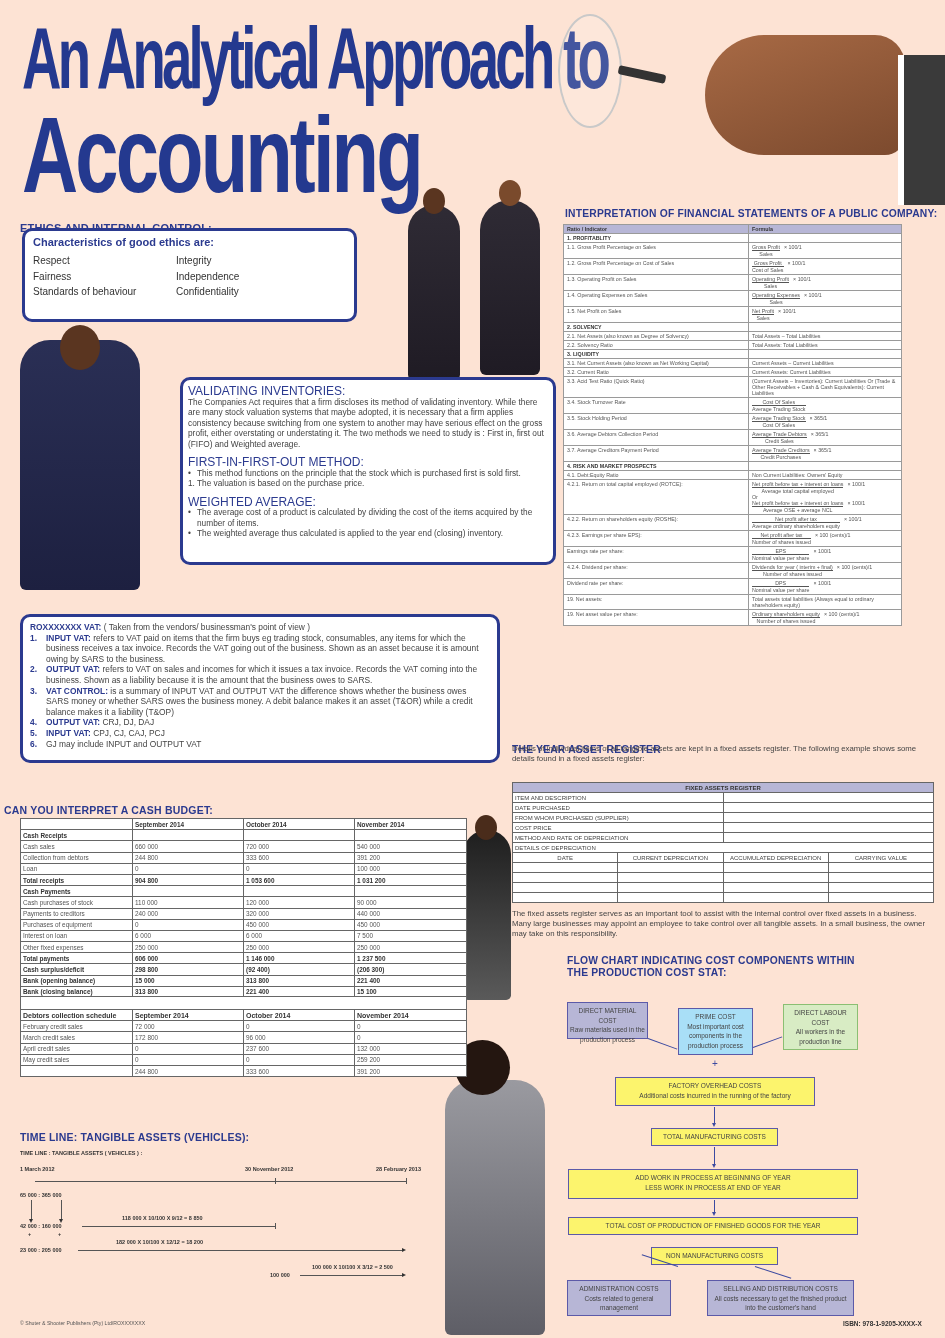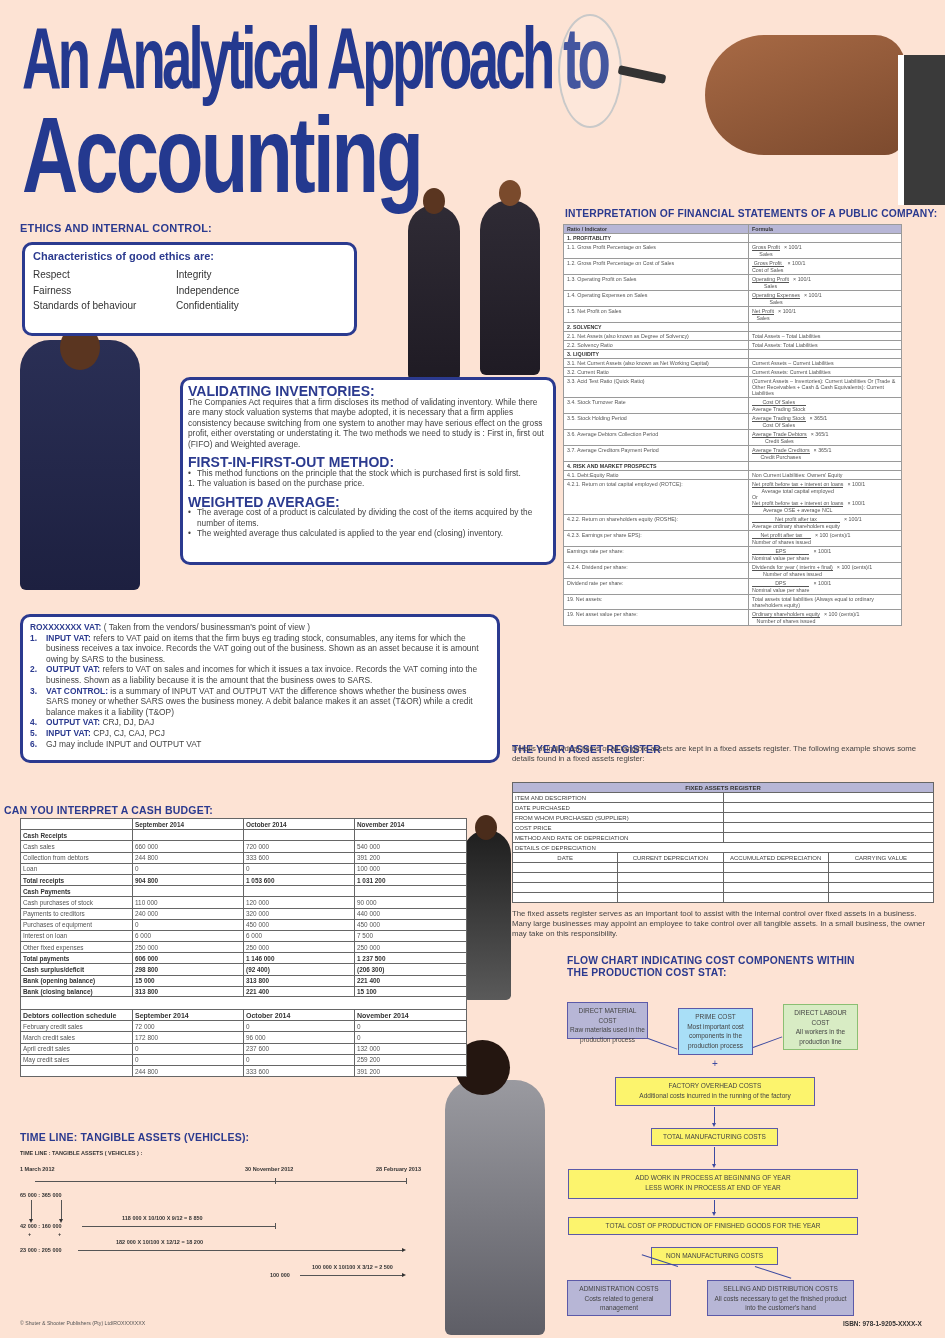--- a/index.html
+++ b/index.html
@@ -36,30 +36,30 @@
   .head { position:absolute; border-radius: 50%; background: #7a4a2c; }
 
   .section-title {
     font-weight: bold; color: #2b3a8f; font-size: 11px; letter-spacing: 0.2px;
   }
   .box {
     position: absolute; background: #fff; border: 3px solid #2b3a8f; border-radius: 10px;
   }
 
   
-  #ethics-box { left: 22px; top: 242px; width: 335px; height: 94px; padding: 5px 8px; }
+  #ethics-box { left: 22px; top: 228px; width: 335px; height: 94px; padding: 5px 8px; }
   #ethics-box .sub { font-weight: bold; color: #2b3a8f; font-size: 11px; margin-bottom: 2px; }
   .ethics-cols { display: flex; font-size: 10px; color: #333; line-height: 15.5px; }
   .ethics-cols .c1 { width: 96px; }
   .ethics-cols .c2 { width: 143px; padding-top: 3px; }
   .ethics-cols .c3 { padding-top: 3px; }
 
   
   #inv-box { left: 180px; top: 377px; width: 376px; height: 188px; padding: 6px 5px; font-size: 8.3px; line-height: 10.5px; color: #444;}
-  #inv-box h4 { font-size: 14px; color: #2b3a8f; font-weight: bold; }
+  #inv-box h4 { font-size: 12px; color: #2b3a8f; font-weight: normal; }
   #inv-box .gap { margin-top: 8px; }
   #inv-box ul { list-style: none; }
   #inv-box li { padding-left: 9px; position: relative; }
   #inv-box li .mk { position: absolute; left: 0; }
 
   
   #vat-box { left: 20px; top: 614px; width: 480px; height: 149px; padding: 5px 7px; font-size: 8.4px; line-height: 10.6px; color: #444; }
   #vat-box .h { color: #2b3a8f; font-weight: bold; }
   .vat-item { display: flex; }
   .vat-item .num { width: 16px; color: #2b3a8f; font-weight: bold; flex-shrink:0; }

